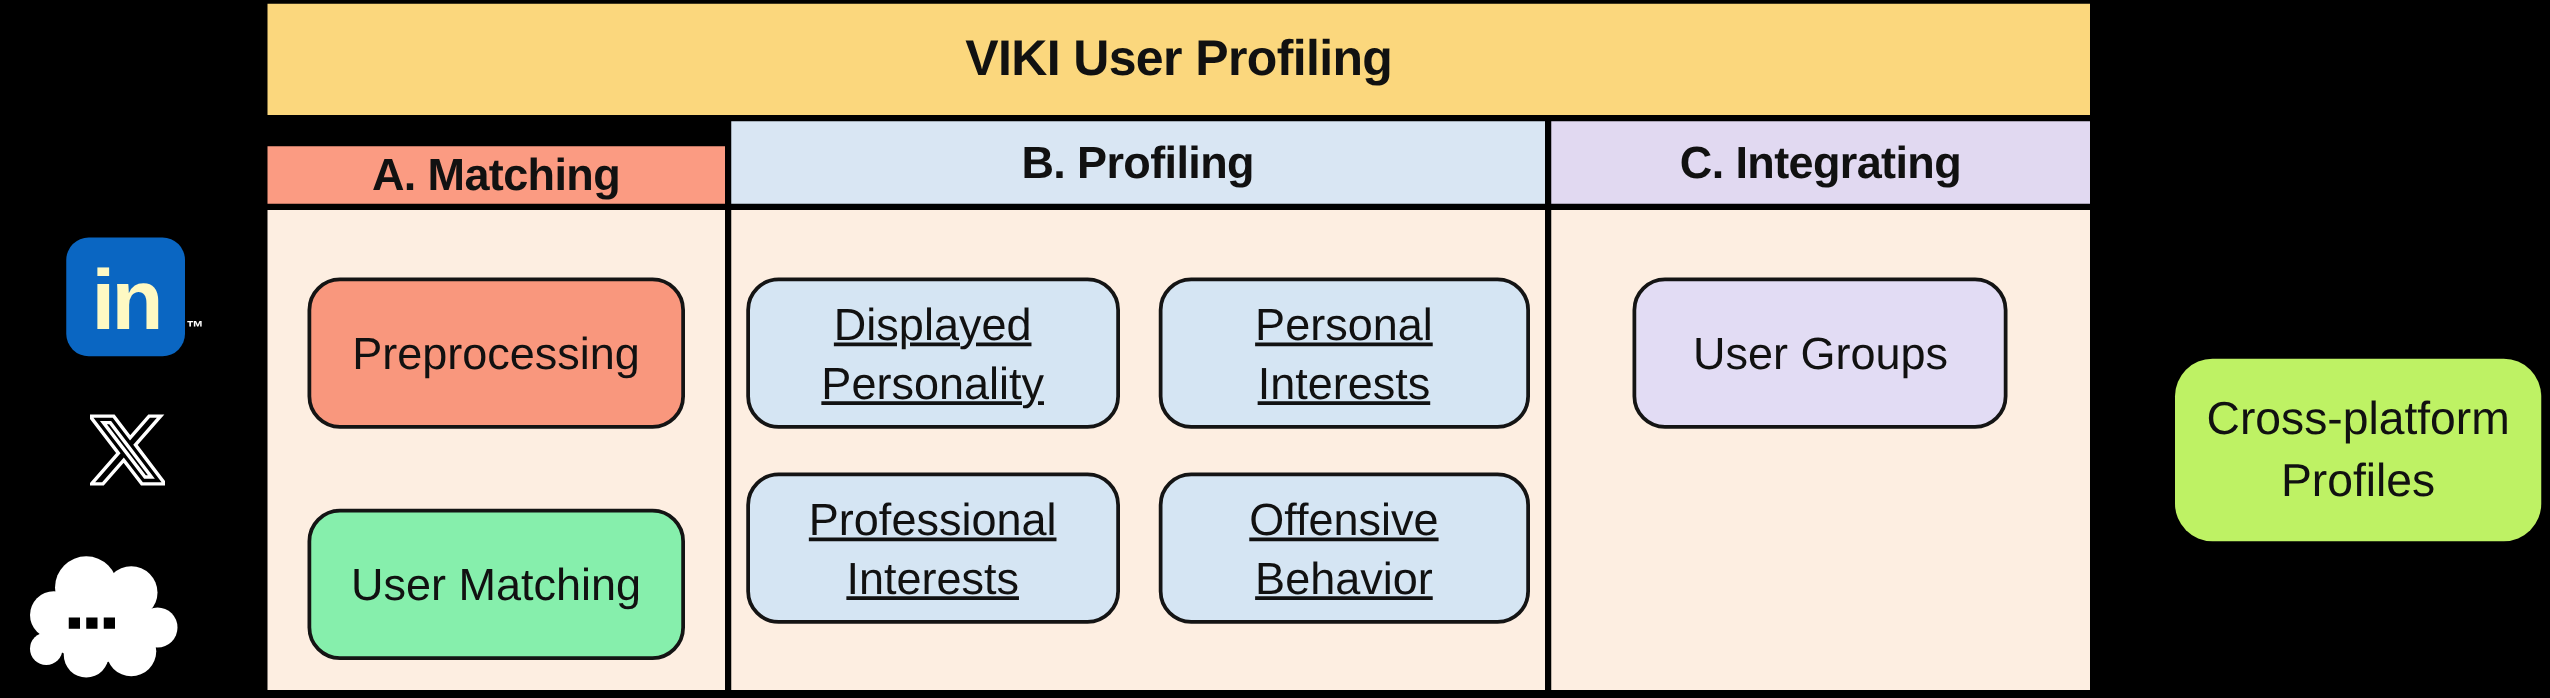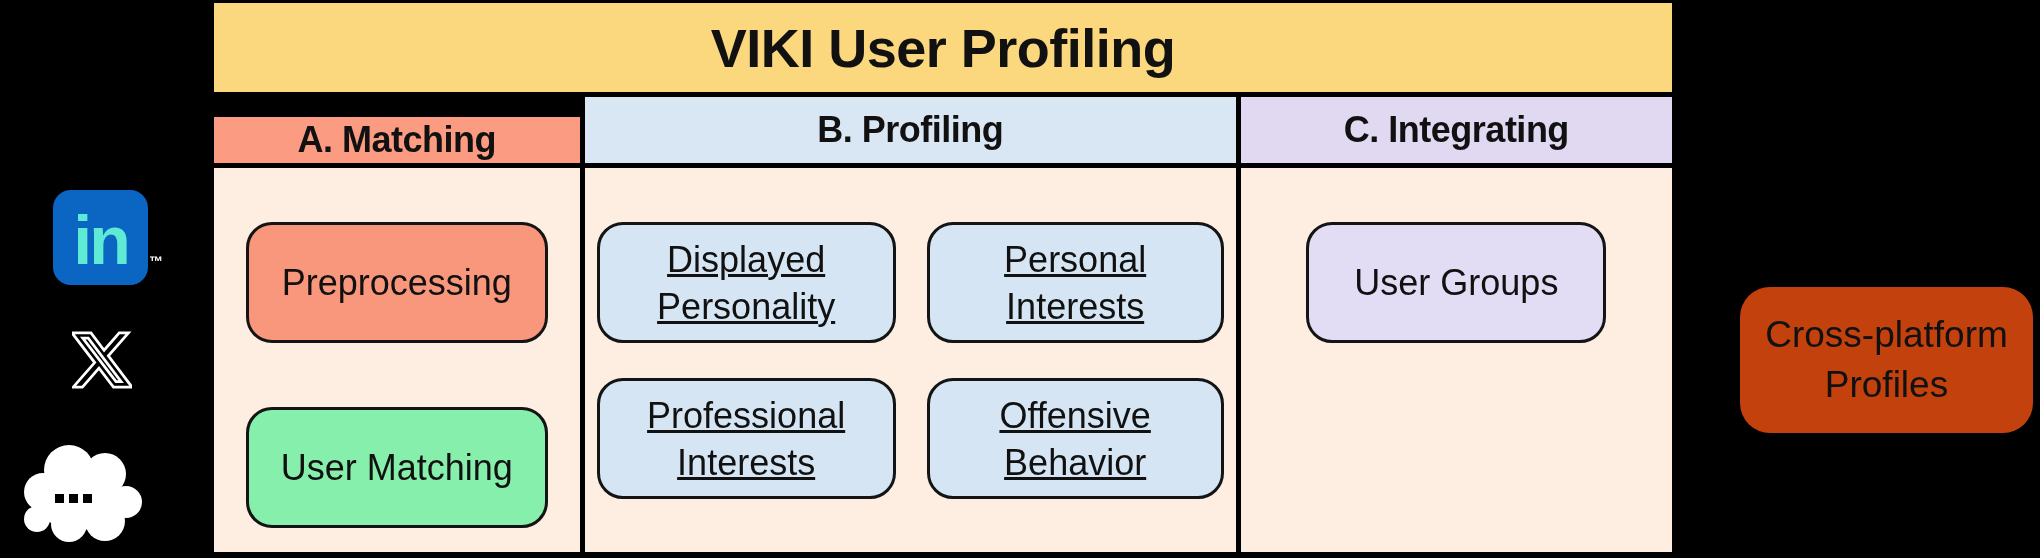--- a/index.html
+++ b/index.html
@@ -7,37 +7,37 @@
     position:relative;width:2040px;height:558px;background:#000;overflow:hidden;
     font-family:"Liberation Sans","DejaVu Sans",sans-serif;color:#111;
   }
 
   
   .li-badge{
     position:absolute;left:53px;top:190px;width:95px;height:95px;
     border-radius:18px;display:flex;align-items:flex-end;justify-content:center;
   }
   .li-badge .in{
-    font-weight:bold;font-size:68px;line-height:1;color:#5eead4;
+    font-weight:bold;font-size:68px;line-height:1;color:#fef9c3;
     letter-spacing:-3px;padding-bottom:11px;
   }
   .li-tm{position:absolute;left:149px;top:253px;color:#fff;font-size:14px;font-weight:bold;}
   .x-logo{position:absolute;left:72px;top:330px;width:60px;height:60px;}
   .cloud-logo{position:absolute;left:13px;top:440px;width:130px;height:103px;}
 
   
   .table{
     position:absolute;left:209px;top:0;width:1468px;height:558px;
     background:#000;box-sizing:border-box;
     padding:3px 5px 6px 5px;
     display:flex;flex-direction:column;gap:5px;
   }
   .title-row{
     height:89px;flex:none;display:flex;align-items:center;justify-content:center;
-    font-weight:bold;font-size:54px;letter-spacing:-0.5px;
+    font-weight:bold;font-size:40px;letter-spacing:-0.5px;
   }
   .header-row{height:66px;flex:none;display:flex;gap:5px;}
   .hcell{
     display:flex;align-items:center;justify-content:center;
     font-weight:bold;font-size:36px;letter-spacing:-0.5px;
   }
   .col-a{width:384px;} .col-b{width:684px;} .col-c{width:453px;}
   .body-row{flex:1;display:flex;gap:5px;}
   .bcell{background:#FDEEE1;box-sizing:border-box;padding-top:54px;}
   .bcell.stack{display:flex;flex-direction:column;align-items:center;gap:35px;}
@@ -118,15 +118,15 @@
         <div class="box" style="background-color: rgb(213, 229, 243);">Offensive Behavior</div>
       </div>
 
       <div class="bcell stack col-c">
         <div class="box w-c" style="background-color: rgb(226, 220, 244);">User Groups</div>
       </div>
 
     </div>
   </div>
 
-  <div class="output-box" style="background-color: #c2410c;">Cross-platform Profiles</div>
+  <div class="output-box" style="background-color: #bef264;">Cross-platform Profiles</div>
 
 </div>
 
 </body></html>

